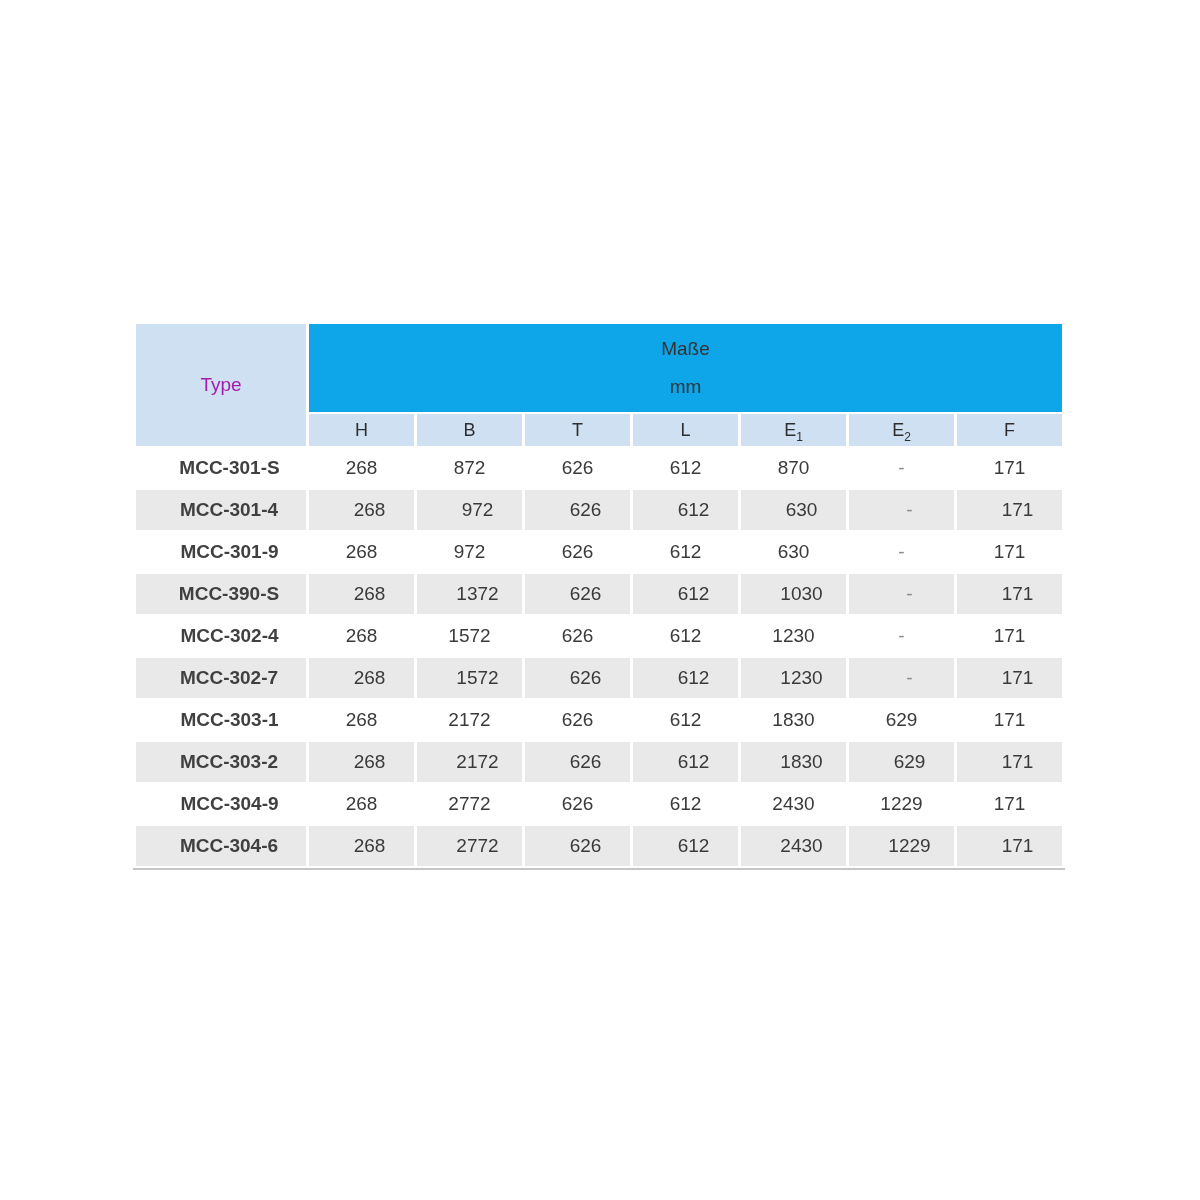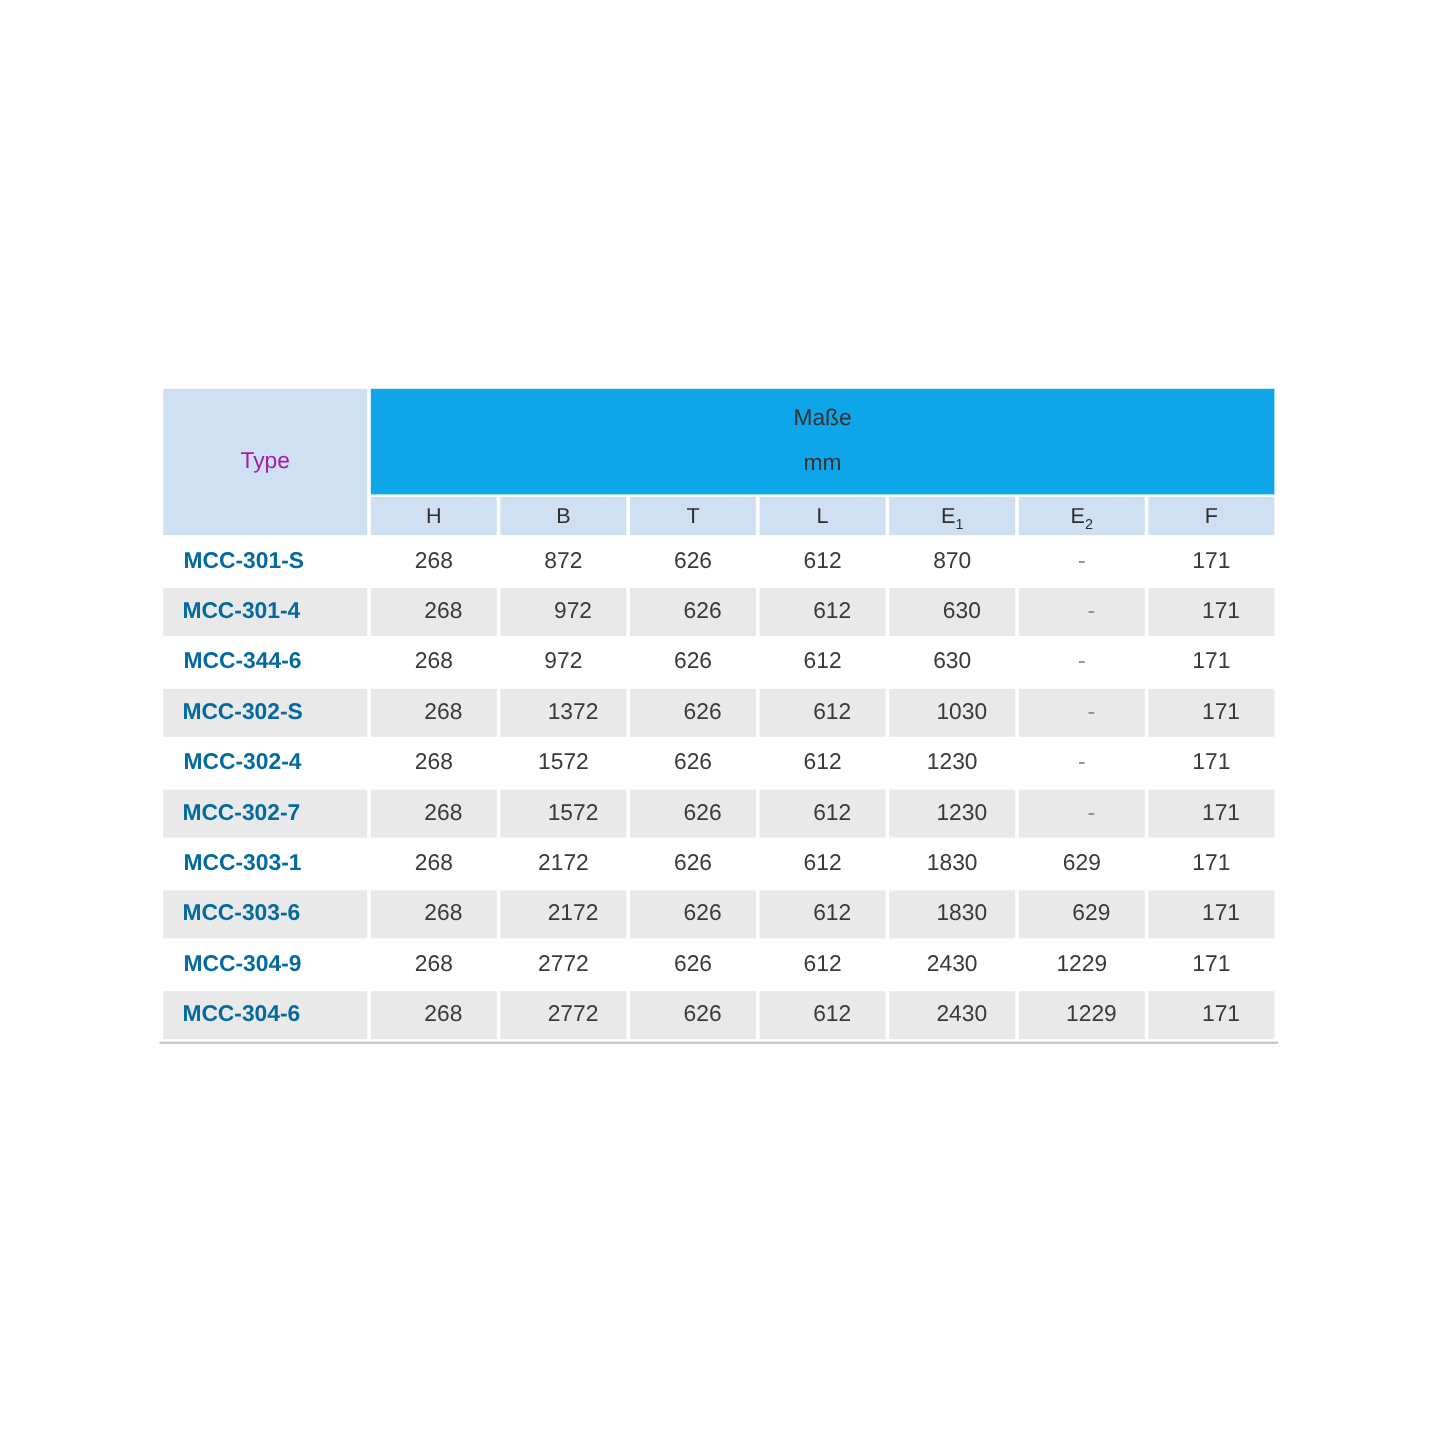--- a/index.html
+++ b/index.html
@@ -69,25 +69,25 @@
     height: 40px;
     background: #ffffff;
     font-size: 19px;
     color: #3a3a3a;
   }
   .spec-table tbody tr.alt td {
     background: #e9e9e9;
     padding-left: 16px;
   }
   .spec-table tbody td.type-cell {
-    text-align: left;
+    text-align: center;
     padding-left: 17px;
     font-weight: bold;
     font-size: 19px;
-    color: #0369a1;
+    color: #404040;
   }
   .spec-table tbody td.dash {
     color: #8a8a8a;
   }
 </style>
 </head>
 <body>
 
 <div class="page">
   <table class="spec-table">
@@ -124,31 +124,31 @@
           <td class="type-cell">MCC-301-4</td>
           <td class="value-cell">268</td>
           <td class="value-cell">972</td>
           <td class="value-cell">626</td>
           <td class="value-cell">612</td>
           <td class="value-cell">630</td>
           <td class="value-cell dash">-</td>
           <td class="value-cell">171</td>
         </tr>
         <tr>
-          <td class="type-cell">MCC-344-6</td>
+          <td class="type-cell">MCC-301-9</td>
           <td class="value-cell">268</td>
           <td class="value-cell">972</td>
           <td class="value-cell">626</td>
           <td class="value-cell">612</td>
           <td class="value-cell">630</td>
           <td class="value-cell dash">-</td>
           <td class="value-cell">171</td>
         </tr>
         <tr class="alt">
-          <td class="type-cell">MCC-302-S</td>
+          <td class="type-cell">MCC-390-S</td>
           <td class="value-cell">268</td>
           <td class="value-cell">1372</td>
           <td class="value-cell">626</td>
           <td class="value-cell">612</td>
           <td class="value-cell">1030</td>
           <td class="value-cell dash">-</td>
           <td class="value-cell">171</td>
         </tr>
         <tr>
           <td class="type-cell">MCC-302-4</td>
@@ -174,21 +174,21 @@
           <td class="type-cell">MCC-303-1</td>
           <td class="value-cell">268</td>
           <td class="value-cell">2172</td>
           <td class="value-cell">626</td>
           <td class="value-cell">612</td>
           <td class="value-cell">1830</td>
           <td class="value-cell">629</td>
           <td class="value-cell">171</td>
         </tr>
         <tr class="alt">
-          <td class="type-cell">MCC-303-6</td>
+          <td class="type-cell">MCC-303-2</td>
           <td class="value-cell">268</td>
           <td class="value-cell">2172</td>
           <td class="value-cell">626</td>
           <td class="value-cell">612</td>
           <td class="value-cell">1830</td>
           <td class="value-cell">629</td>
           <td class="value-cell">171</td>
         </tr>
         <tr>
           <td class="type-cell">MCC-304-9</td>

